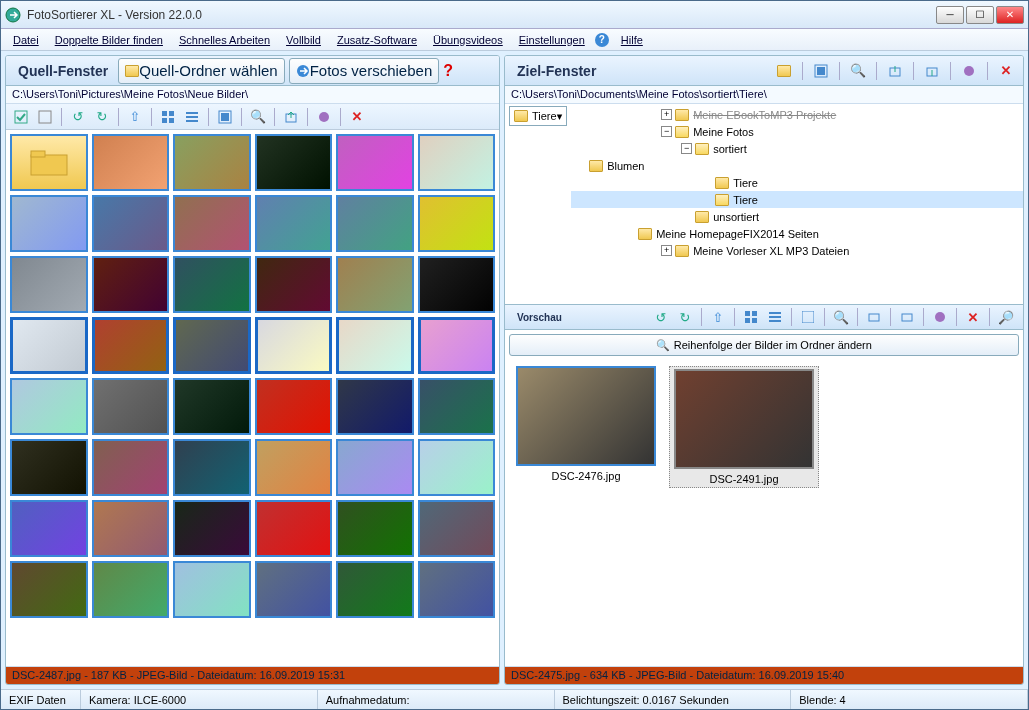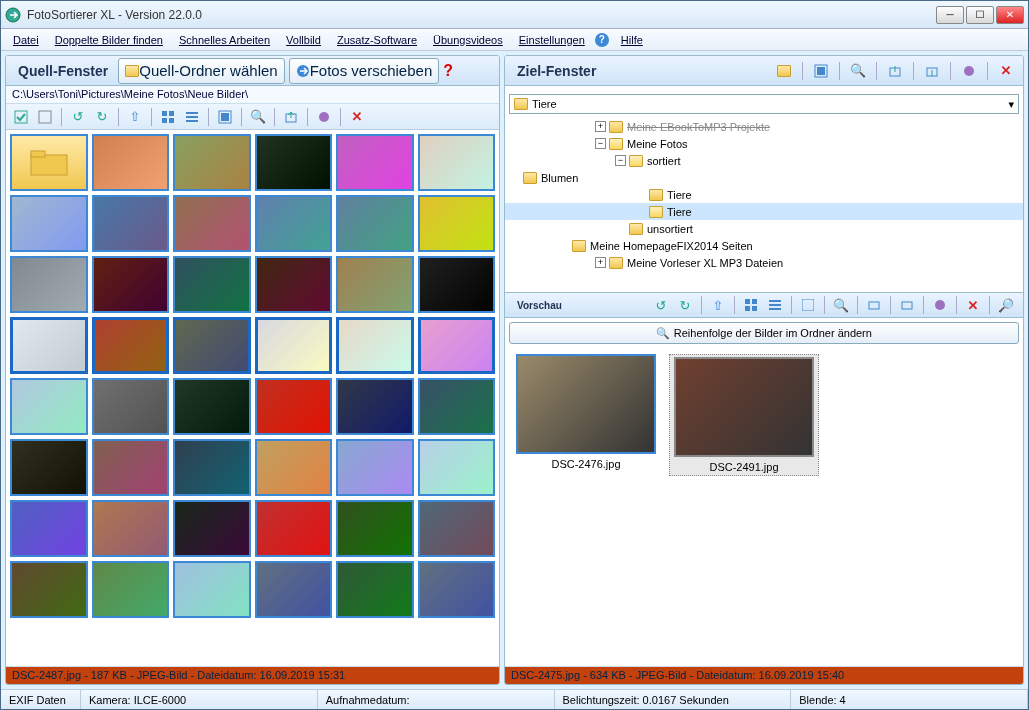--- a/index.html
+++ b/index.html
@@ -26,21 +26,21 @@
 .toolbar { height: 26px; background: linear-gradient(#edf6ff,#dcebfa); display: flex; align-items: center; padding: 0 4px; gap: 2px; border-bottom: 1px solid #bcd; }
 .sep { width: 1px; height: 18px; background: #aac; margin: 0 3px; }
 .thumb-area { flex: 1; overflow: auto; padding: 4px; background: #fff; position: relative; }
 .thumb-grid { display: grid; grid-template-columns: repeat(6, 1fr); gap: 4px; }
 .thumb { aspect-ratio: 68/50; border: 2px solid #3a88d6; background: #888; overflow:hidden; }
 .thumb.sel { border: 3px solid #1a68c6; }
 .thumb.folder { background: linear-gradient(#ffe9a8,#f0c850); display:flex; align-items:center; justify-content:center;}
 .status-line { height: 18px; background: #c2410c; border-top: 1px solid #cde; padding: 2px 6px; font-size: 11px; color: #024; white-space:nowrap; overflow:hidden;}
 .statusbar { height: 20px; background: linear-gradient(#f0f8ff,#dceaf8); border-top: 1px solid #bcd; display: flex; align-items: center; font-size: 11px; }
 .statusbar .cell { padding: 0 8px; border-right: 1px solid #bcd; height: 100%; display: flex; align-items: center; flex:1;text-align:center;}
-.right-upper { display: flex; flex-direction: column; flex: 0 0 200px; margin-top: 6px; }
+.right-upper { display: flex; flex-direction: row; flex: 0 0 200px; }
 .combo { height: 20px; border: 1px solid #8ab; background: #fff; margin: 2px 4px; display: flex; align-items: center; padding: 0 4px; font-size: 11px; }
 .combo .arrow { margin-left: auto; }
 .tree { flex: 1; overflow: auto; background: #fff; font-size: 11px; padding: 2px 0; }
 .tree-row { display: flex; align-items: center; height: 17px; padding-left: 4px; white-space: nowrap; }
 .tree-row.sel { background: #cde6ff; }
 .tree-exp { width: 11px; height: 11px; border: 1px solid #888; display: inline-flex; align-items: center; justify-content: center; font-size: 9px; margin-right: 3px; background:#fff; line-height:1;}
 .tree-noexp { width: 11px; margin-right: 3px; display:inline-block;}
 .tree-icon { width: 14px; height: 12px; background: linear-gradient(#ffe9a8,#f0c850); border: 1px solid #c9a030; border-radius: 1px; margin-right: 4px; }
 .tree-icon.open { background: linear-gradient(#fff0c0,#f8d860); }
 .preview-header { height: 26px; background: linear-gradient(#eaf4ff,#cfe4f8); display: flex; align-items: center; padding: 0 6px; gap: 2px; border-top: 1px solid #9bc; border-bottom: 1px solid #9bc; }
@@ -348,20 +348,21 @@
           </span>
         <span class="sep"></span>
         <span class="tbbtn">
             <svg width="14" height="14">
               <circle cx="7" cy="7" r="5" fill="#a070c0"></circle>
             </svg>
           </span>
         <span class="sep"></span>
         <span class="tbbtn" style="color:#d22;font-weight:bold">✕</span>
       </div>
+      <div class="pathbar">C:\Users\Toni\Documents\Meine Fotos\sortiert\Tiere\</div>
       <div class="right-upper">
         <div class="combo">
           <span class="folder-icon-sm" style="margin-right:4px"></span>
           <span>Tiere</span>
           <span class="arrow">▾</span>
         </div>
         <div class="tree">
           <div class="tree-row" style="padding-left:90px">
               <span class="tree-exp">+</span>
               <span class="tree-icon"></span>

